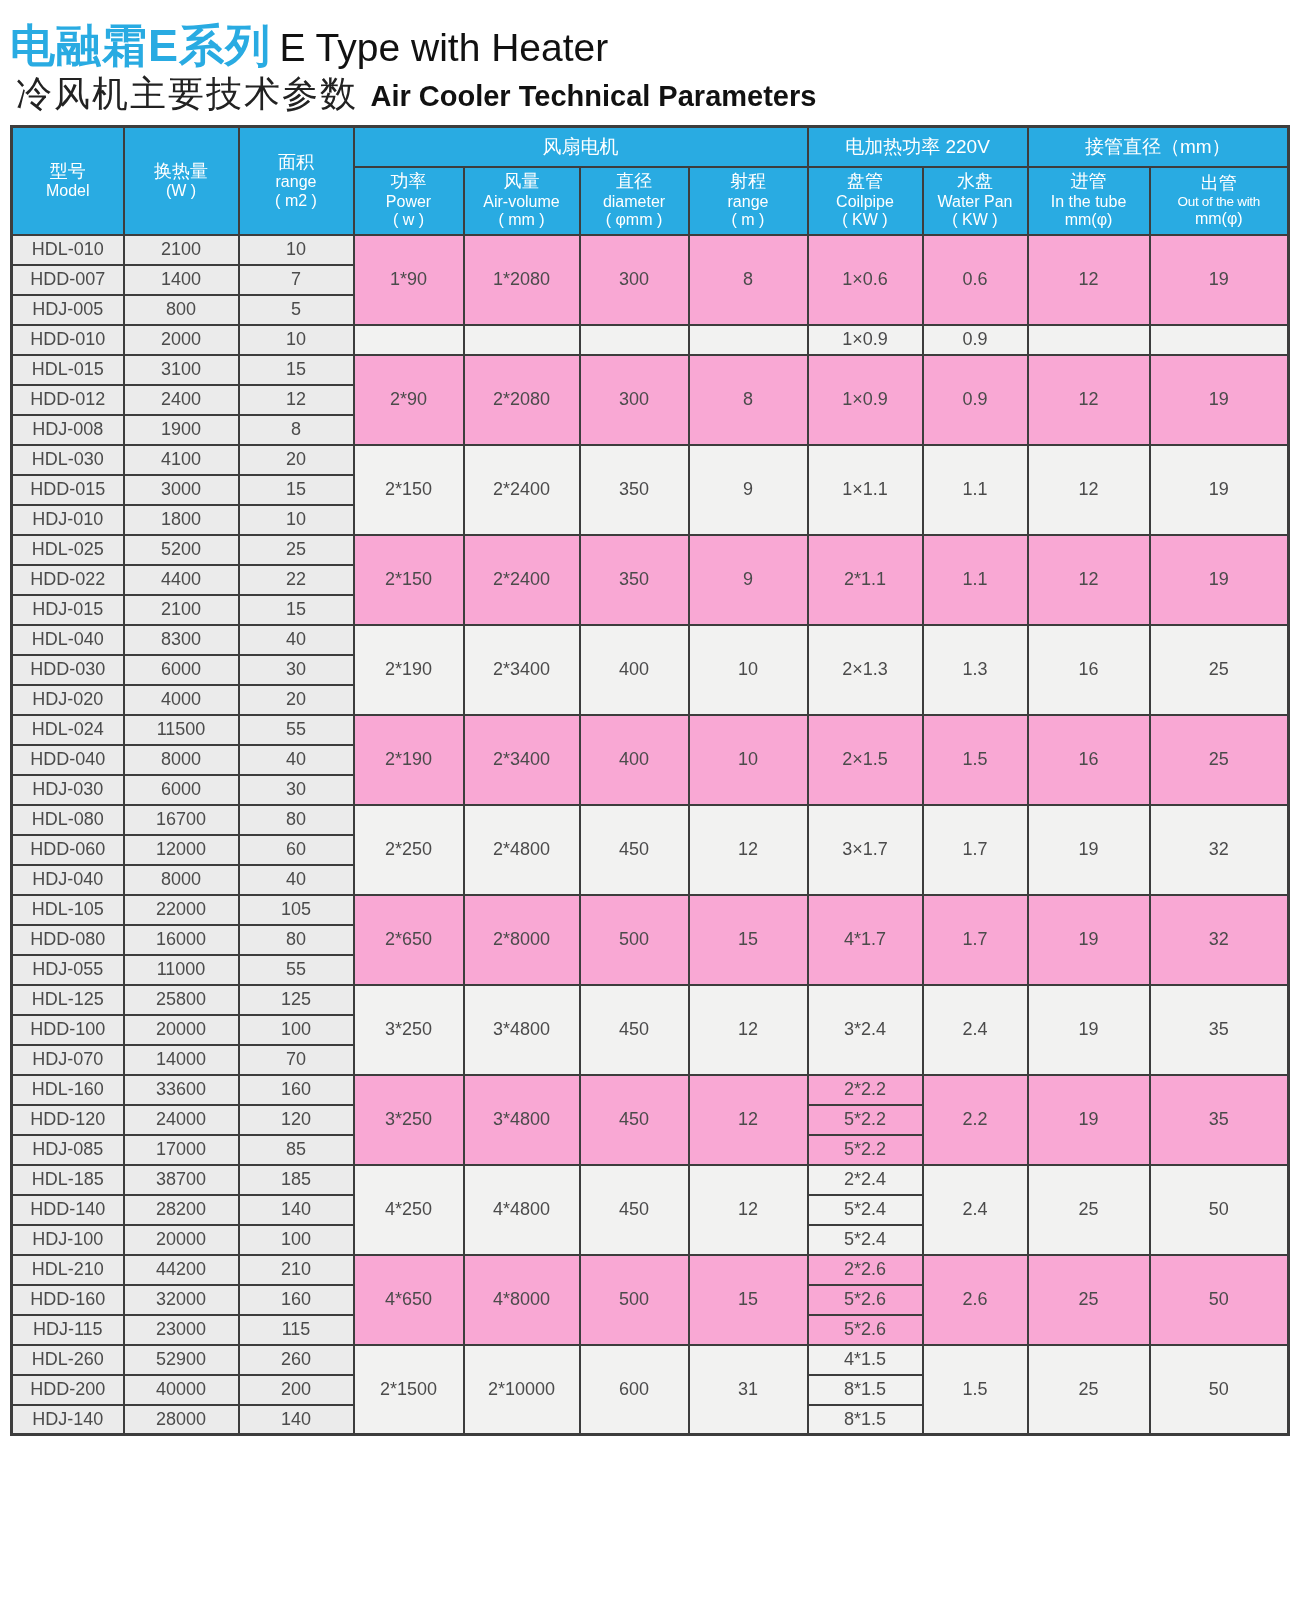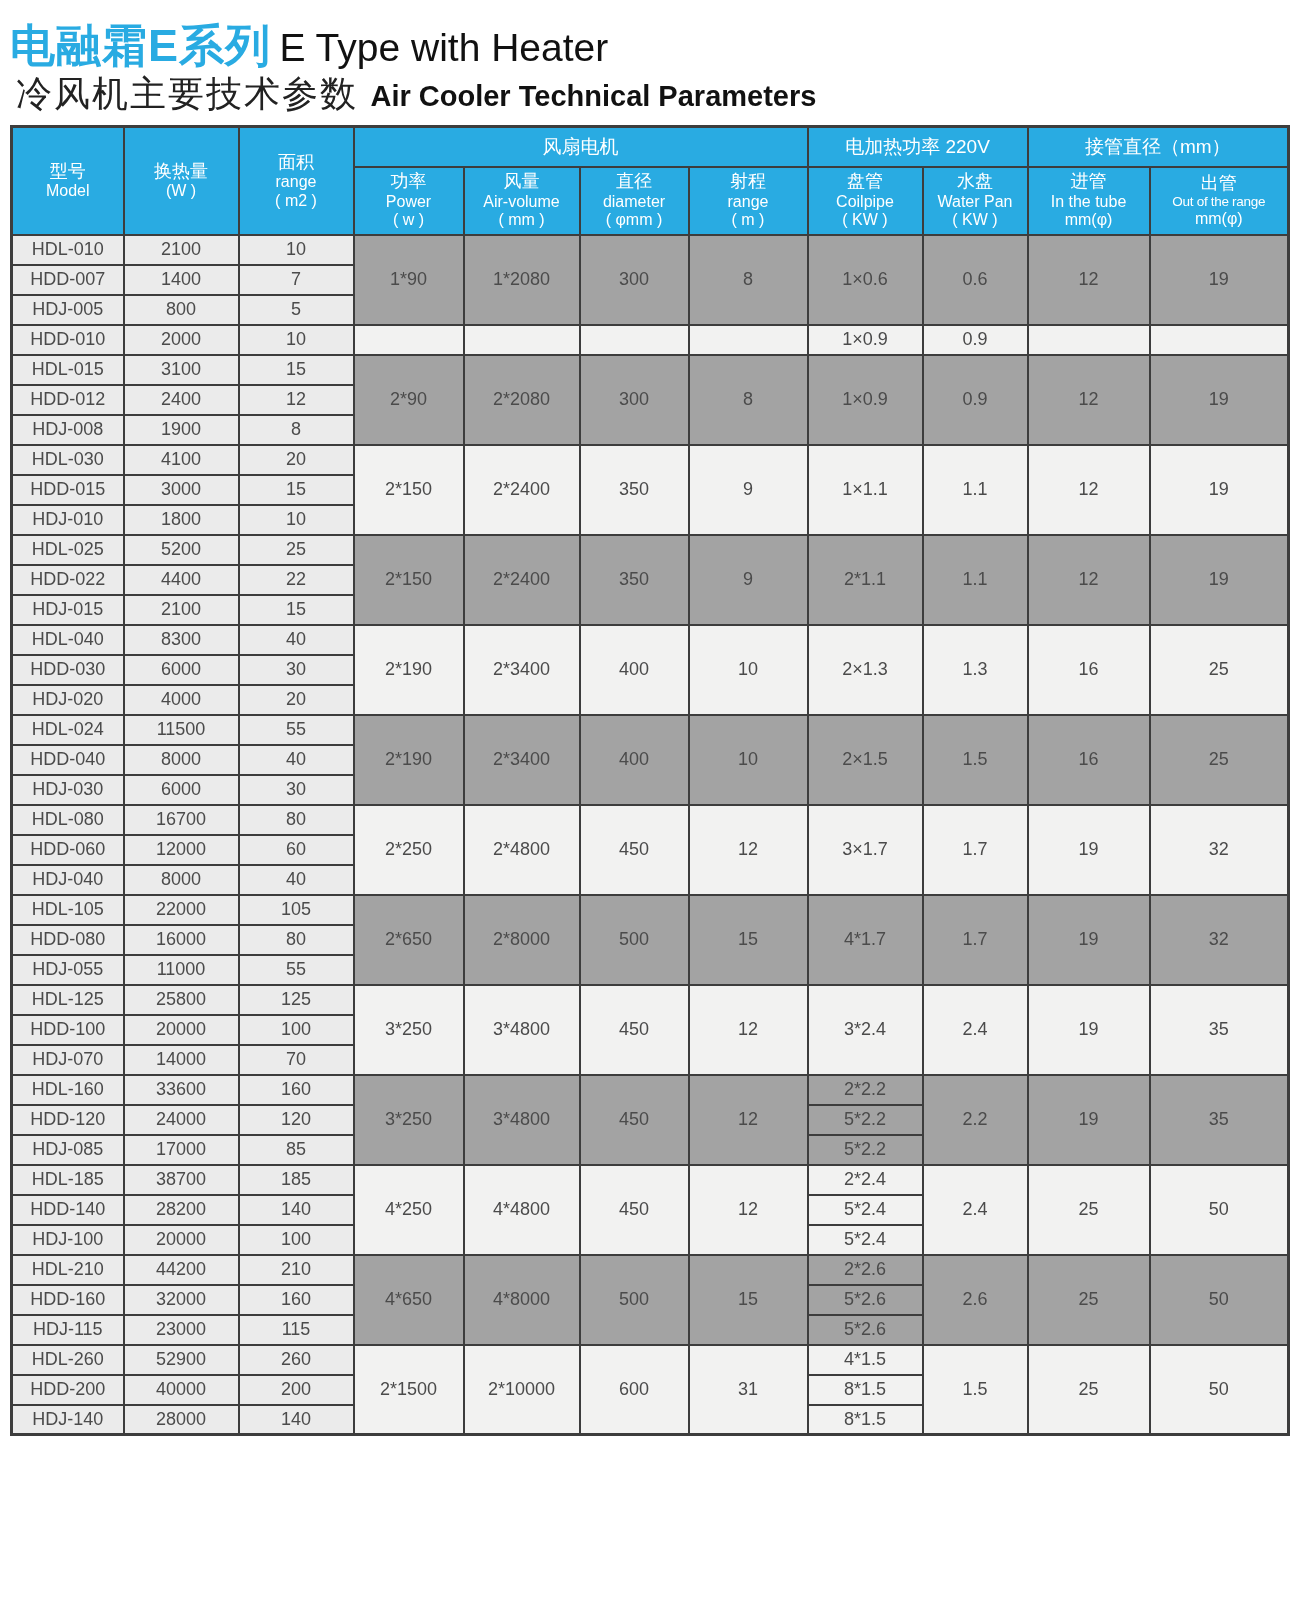--- a/index.html
+++ b/index.html
@@ -51,21 +51,21 @@
   .spec th .en  { font-size: 16px; line-height: 1.15; }
   .spec th .un  { font-size: 16px; line-height: 1.15; }
   .spec th .en.small { font-size: 13.5px; letter-spacing: -0.3px; }
 
   .spec tbody td {
     height: 30px;
     font-size: 18px;
     color: #4b4b4b;
     background: #ebebeb;   
   }
-  .spec tbody td.g { background: #a3a3a3; }  
+  .spec tbody td.g { background: #f9a8d4; }  
   .spec tbody td.l { background: #f2f2f1; }  
 </style>
 </head>
 <body>
 
 <div class="page">
 
   <div class="title-line">
     <span class="title-cn">电融霜E系列</span>
     <span class="title-en">E Type with Heater</span>
@@ -139,21 +139,21 @@
           <div class="en">Water Pan</div>
           <div class="un">( KW )</div>
         </th>
         <th>
           <div class="cn">进管</div>
           <div class="en">In the tube</div>
           <div class="un">mm(φ)</div>
         </th>
         <th>
           <div class="cn">出管</div>
-          <div class="en small">Out of the range</div>
+          <div class="en small">Out of the with</div>
           <div class="un">mm(φ)</div>
         </th>
       </tr>
     </thead>
     <tbody>
 
       <tr>
         <td>HDL-010</td>
         <td>2100</td>
         <td>10</td>

